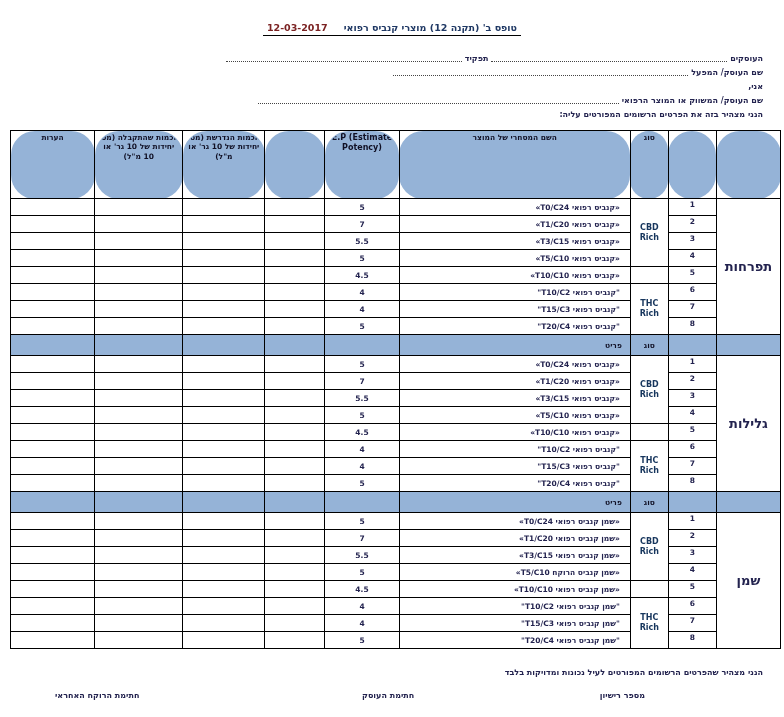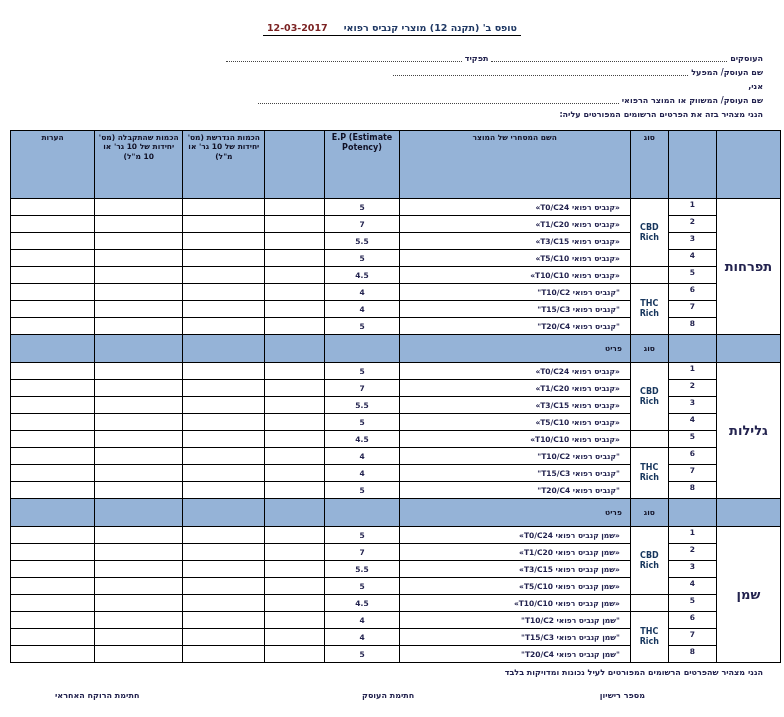--- a/index.html
+++ b/index.html
@@ -23,30 +23,30 @@
   .formlines{position:absolute;top:54px;right:21px;direction:rtl;font-size:8px;font-weight:bold;color:var(--txt);}
   .fline{display:flex;align-items:flex-end;height:9px;margin-bottom:5px;white-space:nowrap;}
   .fline .dots{flex:1 1 auto;border-bottom:1.2px dotted #444;margin:0 3px 1px 3px;min-width:20px;}
   .w1{width:540px;} .w3{width:373px;} .w4{width:508px;}
   
   .tblwrap{position:absolute;top:130px;right:3px;}
   table{border-collapse:collapse;table-layout:fixed;width:771px;direction:rtl;}
   td,th{border:1.8px solid var(--border);overflow:hidden;}
   thead th{
     background:var(--hdr);height:68px;vertical-align:top;padding:2px 2px;
-    font-size:7.5px;font-weight:bold;color:#101025;text-align:center;line-height:1.25;
+    font-size:7.5px;font-weight:bold;color:#101025;text-align:center;line-height:1.25;border-radius:24px;
   }
   thead th.ep-h{font-size:8px;}
   tbody td{height:17px;font-weight:bold;color:var(--txt);padding:0;}
   .num-cell{text-align:center;vertical-align:top;font-size:7.5px;padding-top:1px;}
   .prod-cell{text-align:right;padding:0 10px 0 2px;font-size:7.5px;white-space:nowrap;}
   .ep-cell{text-align:center;font-size:7.5px;}
   .type-cell{text-align:center;vertical-align:middle;font-size:8px;color:#17365d;line-height:1.25;}
   .group-cell{text-align:center;vertical-align:middle;font-size:13px;}
-  .seprow td{background:var(--hdr);height:28px;font-size:7.5px;color:#101025;}
+  .seprow td{background:var(--hdr);height:21px;font-size:7.5px;color:#101025;}
   .sep-item{text-align:right;padding-right:8px;}
   .sep-type{text-align:center;}
   
   .decl{position:absolute;top:668px;right:21px;direction:rtl;font-size:8px;font-weight:bold;color:var(--txt);}
   .sig{position:absolute;top:691px;direction:rtl;font-size:8px;font-weight:bold;color:var(--txt);white-space:nowrap;}
   .sig-right{right:139px;} .sig-mid{left:362px;} .sig-left{left:55px;}
 </style>
 </head>
 <body>
 
@@ -306,21 +306,21 @@
             <td class="num-cell">3</td>
             <td class="prod-cell">«שמן קנביס רפואי T3/C15»</td>
             <td class="ep-cell">5.5</td>
             <td></td>
             <td></td>
             <td></td>
             <td></td>
           </tr>
           <tr>
             <td class="num-cell">4</td>
-            <td class="prod-cell">«שמן קנביס רפואי T5/C10»</td>
+            <td class="prod-cell">«שמן קנביס הרוקח T5/C10»</td>
             <td class="ep-cell">5</td>
             <td></td>
             <td></td>
             <td></td>
             <td></td>
           </tr>
           <tr>
             <td class="num-cell">5</td>
             <td class="type-cell"></td>
             <td class="prod-cell">«שמן קנביס רפואי T10/C10»</td>

